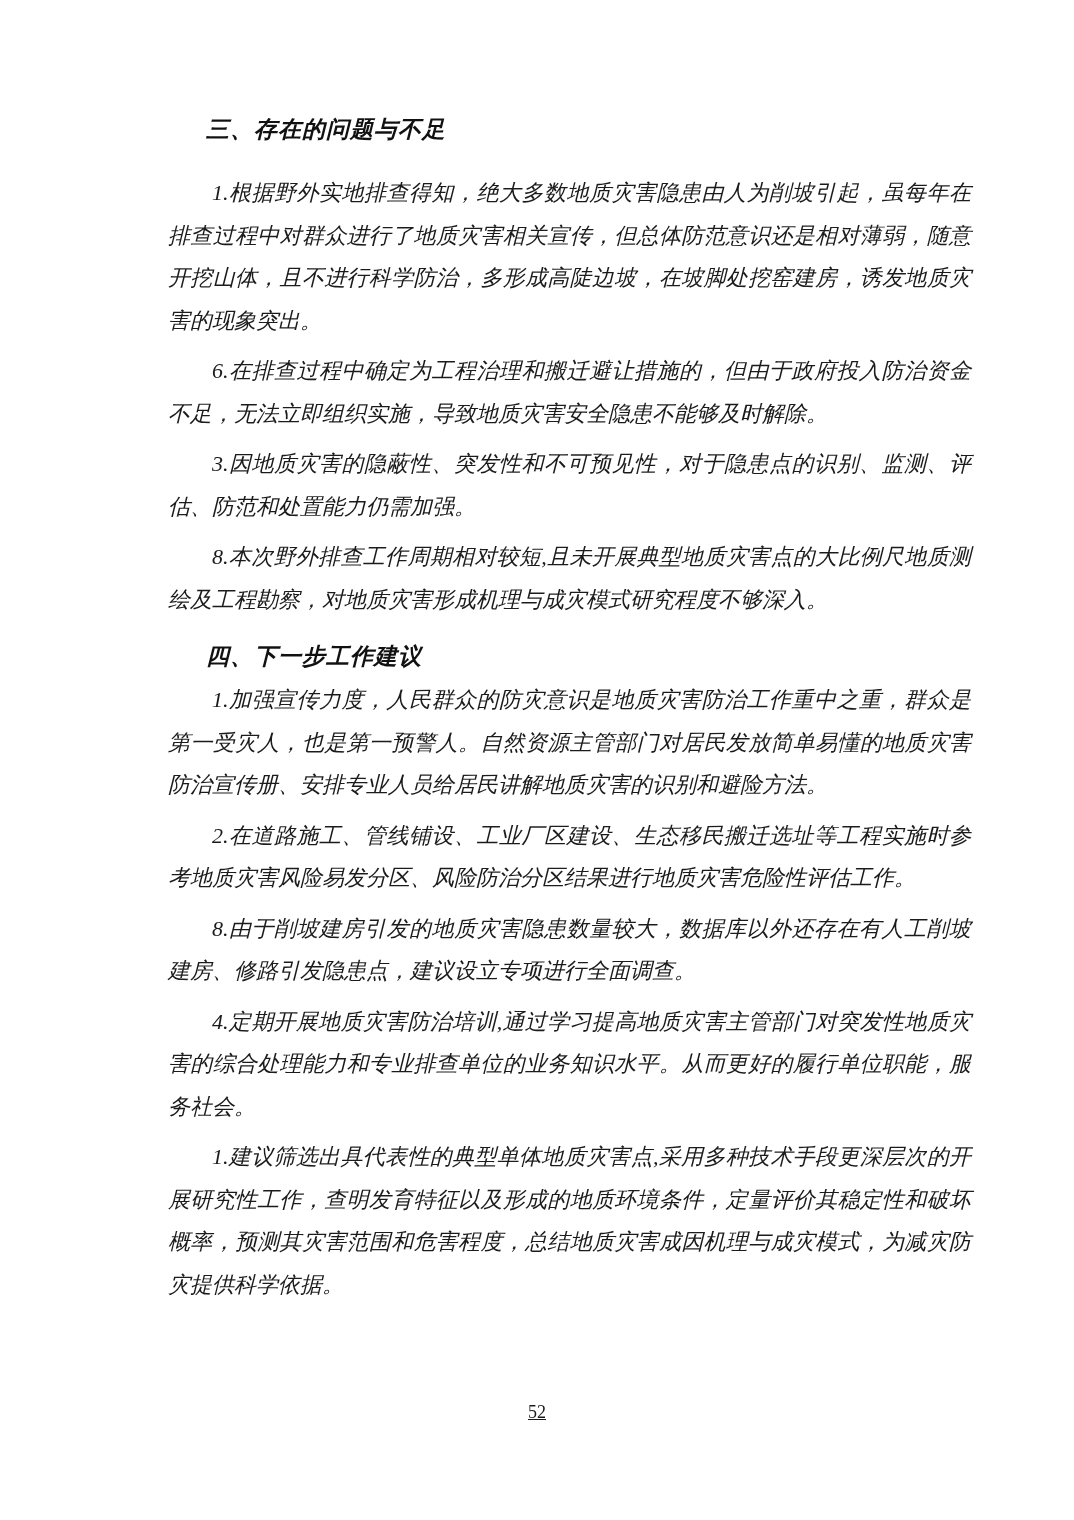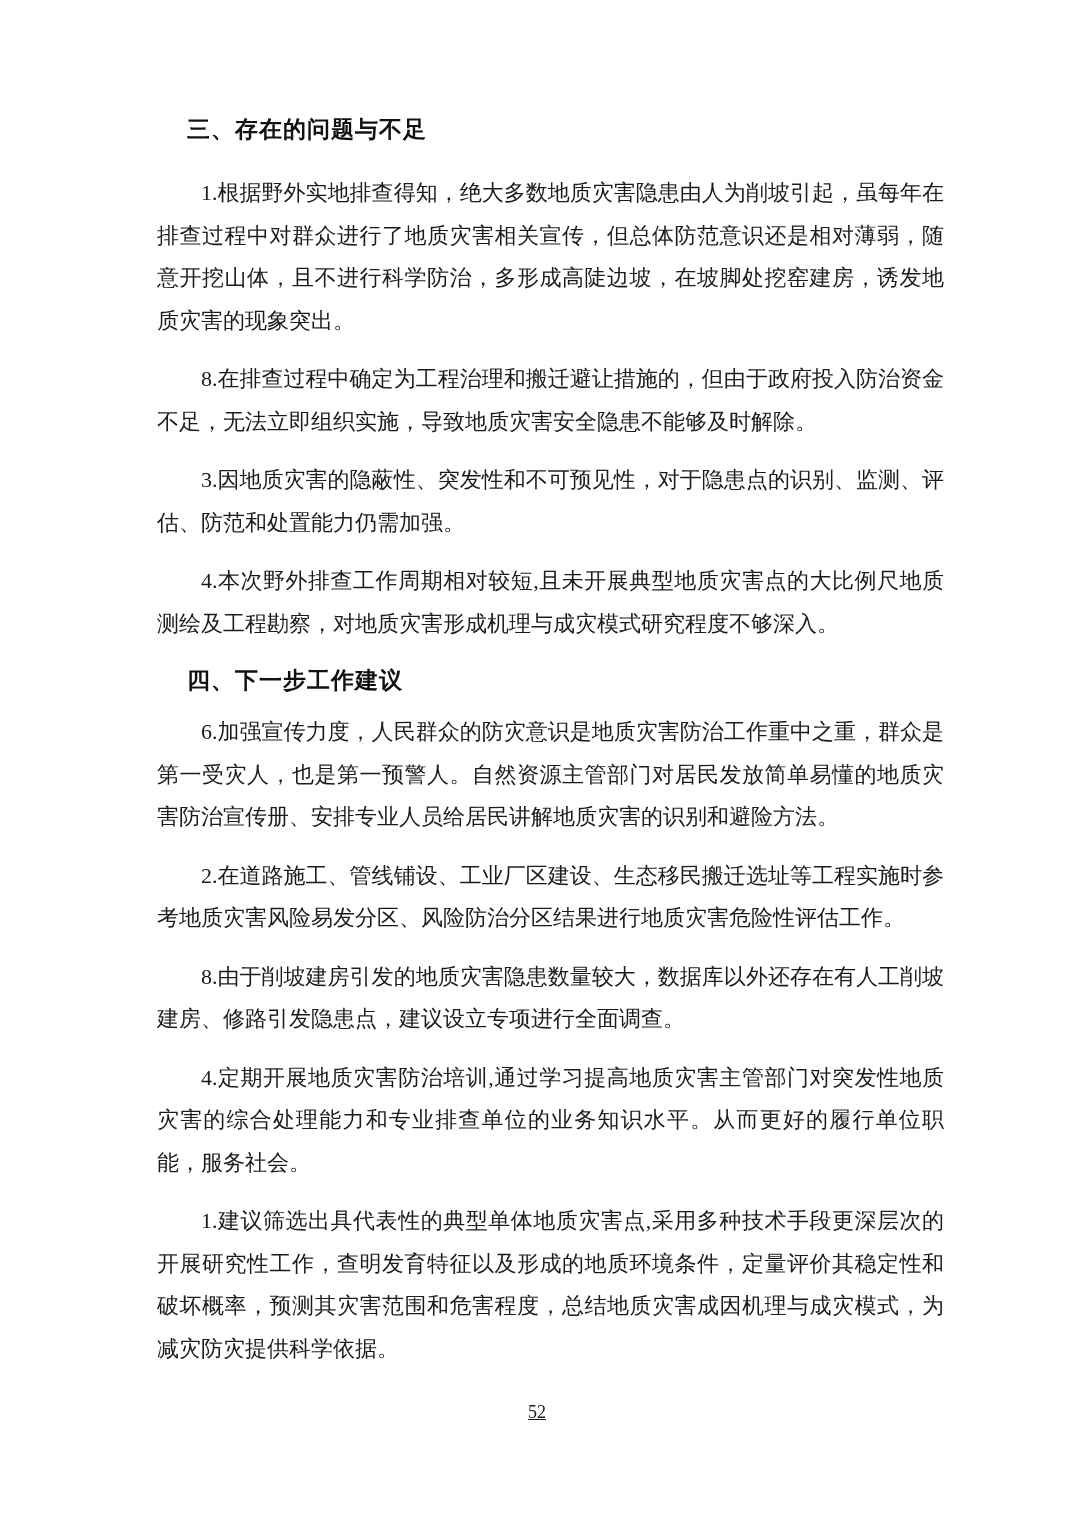--- a/index.html
+++ b/index.html
@@ -11,43 +11,44 @@
     position: relative;
     width: 1074px;
     height: 1520px;
     background: #ffffff;
     color: #1b1b1b;
     font-family: "Liberation Serif", "DejaVu Serif", serif;
     overflow: hidden;
   }
   .content {
     position: absolute;
-    left: 141px;
+    left: 160px;
     top: 0;
     width: 819px;
     padding-top: 114px;
+    font-style: italic;
   }
   .section-heading {
     font-family: "Liberation Sans", "DejaVu Sans", sans-serif;
     font-weight: 700;
     font-size: 23px;
     line-height: 30px;
     color: #111111;
     margin: 0 0 28px 0;
     text-indent: 2em;
     letter-spacing: 1px;
   }
   .section-heading.with-gap {
     margin-top: 20px;
     margin-bottom: 0;
   }
   .body-para {
     font-size: 22px;
     line-height: 42.5px;
-    margin: 16px;
+    margin: 8px;
     text-indent: 2em;
     text-align: justify;
     text-justify: inter-ideograph;
     color: #1b1b1b;
   }
   .page-number {
     position: absolute;
     left: 0;
     top: 1402px;
     width: 100%;
@@ -60,27 +61,27 @@
 </style>
 </head>
 <body>
 
 <div class="page">
   <div class="content">
 
     <h2 class="section-heading">三、存在的问题与不足</h2>
 
     <p class="body-para">1.根据野外实地排查得知，绝大多数地质灾害隐患由人为削坡引起，虽每年在排查过程中对群众进行了地质灾害相关宣传，但总体防范意识还是相对薄弱，随意开挖山体，且不进行科学防治，多形成高陡边坡，在坡脚处挖窑建房，诱发地质灾害的现象突出。</p>
-    <p class="body-para">8.在排查过程中确定为工程治理和搬迁避让措施的，但由于政府投入防治资金不足，无法立即组织实施，导致地质灾害安全隐患不能够及时解除。</p>
+    <p class="body-para">6.在排查过程中确定为工程治理和搬迁避让措施的，但由于政府投入防治资金不足，无法立即组织实施，导致地质灾害安全隐患不能够及时解除。</p>
     <p class="body-para">3.因地质灾害的隐蔽性、突发性和不可预见性，对于隐患点的识别、监测、评估、防范和处置能力仍需加强。</p>
-    <p class="body-para">4.本次野外排查工作周期相对较短,且未开展典型地质灾害点的大比例尺地质测绘及工程勘察，对地质灾害形成机理与成灾模式研究程度不够深入。</p>
+    <p class="body-para">8.本次野外排查工作周期相对较短,且未开展典型地质灾害点的大比例尺地质测绘及工程勘察，对地质灾害形成机理与成灾模式研究程度不够深入。</p>
 
     <h2 class="section-heading with-gap">四、下一步工作建议</h2>
 
-    <p class="body-para">6.加强宣传力度，人民群众的防灾意识是地质灾害防治工作重中之重，群众是第一受灾人，也是第一预警人。自然资源主管部门对居民发放简单易懂的地质灾害防治宣传册、安排专业人员给居民讲解地质灾害的识别和避险方法。</p>
+    <p class="body-para">1.加强宣传力度，人民群众的防灾意识是地质灾害防治工作重中之重，群众是第一受灾人，也是第一预警人。自然资源主管部门对居民发放简单易懂的地质灾害防治宣传册、安排专业人员给居民讲解地质灾害的识别和避险方法。</p>
     <p class="body-para">2.在道路施工、管线铺设、工业厂区建设、生态移民搬迁选址等工程实施时参考地质灾害风险易发分区、风险防治分区结果进行地质灾害危险性评估工作。</p>
     <p class="body-para">8.由于削坡建房引发的地质灾害隐患数量较大，数据库以外还存在有人工削坡建房、修路引发隐患点，建议设立专项进行全面调查。</p>
     <p class="body-para">4.定期开展地质灾害防治培训,通过学习提高地质灾害主管部门对突发性地质灾害的综合处理能力和专业排查单位的业务知识水平。从而更好的履行单位职能，服务社会。</p>
     <p class="body-para">1.建议筛选出具代表性的典型单体地质灾害点,采用多种技术手段更深层次的开展研究性工作，查明发育特征以及形成的地质环境条件，定量评价其稳定性和破坏概率，预测其灾害范围和危害程度，总结地质灾害成因机理与成灾模式，为减灾防灾提供科学依据。</p>
 
   </div>
 
   <div class="page-number">52</div>
 </div>
 

